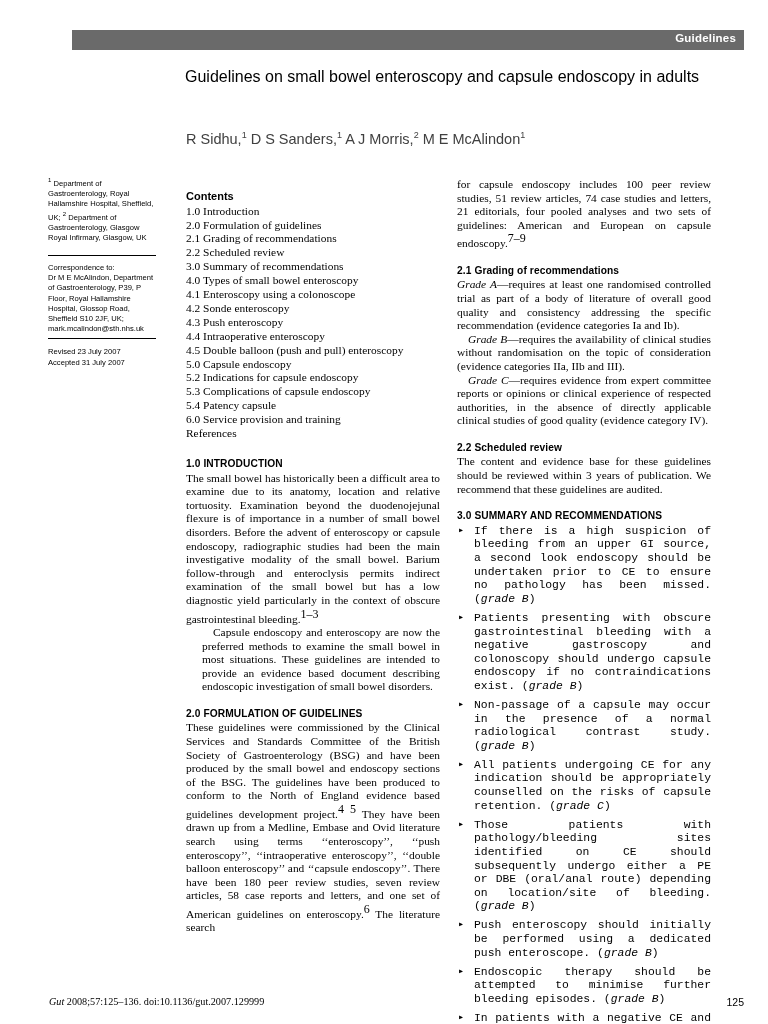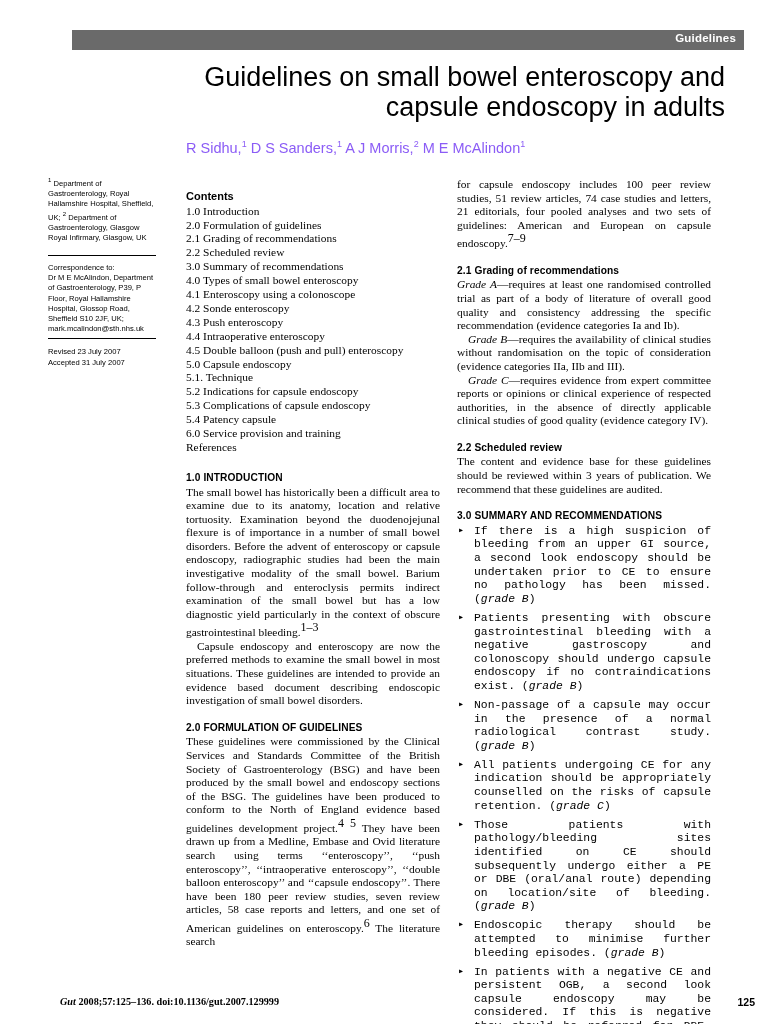--- a/index.html
+++ b/index.html
@@ -42,34 +42,33 @@
     letter-spacing: 0.2px;
   }
 
   
   .title {
     position: absolute;
     left: 185px;
     top: 62px;
     width: 540px;
     font-family: "Liberation Sans", sans-serif;
-    font-size: 27px;
+    font-size: 16px;
     line-height: 30px;
     font-weight: normal;
     color: #000;
-    text-align: right;
   }
   .authors {
     position: absolute;
     left: 186px;
-    top: 139px;
+    top: 130px;
     width: 540px;
     font-family: "Liberation Sans", sans-serif;
     font-size: 14.5px;
-    color: #8b5cf6;
+    color: #404040;
   }
   .authors sup { font-size: 9px; vertical-align: super; }
 
   
   .affil {
     position: absolute;
     left: 48px;
     top: 175px;
     width: 110px;
     font-family: "Liberation Sans", sans-serif;
@@ -139,21 +138,21 @@
     font-size: 10.2px;
     margin: 13px 0 1px 0;
     letter-spacing: 0.1px;
   }
   h2.sec.first { margin-top: 16px; }
 
   p.body {
     margin: 0;
     text-indent: 0;
   }
-  p.body + p.body { text-indent: 11px; }
+  p.body + p.body { text-indent: 11px; margin-left: 16px; }
 
   p.grade { margin: 0; text-indent: 0; }
   p.grade + p.grade { text-indent: 11px; }
   .it { font-style: italic; }
 
   sup.ref { font-size: 12px; vertical-align: super; }
 
   
   ul.recs {
     list-style: none;
@@ -174,26 +173,25 @@
     position: absolute;
     left: 1px;
     top: -1px;
     font-size: 10px;
     color: #000;
   }
 
   
   .footer {
     position: absolute;
-    left: 60px;
+    left: 49px;
     bottom: 17px;
     width: 700px;
     font-family: "Liberation Serif", serif;
     font-size: 10.2px;
-    font-weight: bold;
   }
   .footer .jr { font-style: italic; }
   .footer .pageno {
     position: absolute;
     right: 5px;
     top: 0;
     font-family: "Liberation Sans", sans-serif;
     font-size: 10.5px;
   }
 </style>
@@ -229,21 +227,20 @@
         <li>2.1 Grading of recommendations</li>
         <li>2.2 Scheduled review</li>
         <li>3.0 Summary of recommendations</li>
         <li>4.0 Types of small bowel enteroscopy</li>
         <li>4.1 Enteroscopy using a colonoscope</li>
         <li>4.2 Sonde enteroscopy</li>
         <li>4.3 Push enteroscopy</li>
         <li>4.4 Intraoperative enteroscopy</li>
         <li>4.5 Double balloon (push and pull) enteroscopy</li>
         <li>5.0 Capsule endoscopy</li>
-        <li>5.1. Technique</li>
         <li>5.2 Indications for capsule endoscopy</li>
         <li>5.3 Complications of capsule endoscopy</li>
         <li>5.4 Patency capsule</li>
         <li>6.0 Service provision and training</li>
         <li>References</li>
       </ul>
 
     <h2 class="sec first">1.0 INTRODUCTION</h2>
     <p class="body">The small bowel has historically been a difficult area to examine due to its anatomy, location and relative tortuosity. Examination beyond the duodenojejunal flexure is of importance in a number of small bowel disorders. Before the advent of enteroscopy or capsule endoscopy, radiographic studies had been the main investigative modality of the small bowel. Barium follow-through and enteroclysis permits indirect examination of the small bowel but has a low diagnostic yield particularly in the context of obscure gastrointestinal bleeding.<sup class="ref">1–3</sup></p>
     <p class="body">Capsule endoscopy and enteroscopy are now the preferred methods to examine the small bowel in most situations. These guidelines are intended to provide an evidence based document describing endoscopic investigation of small bowel disorders.</p>
@@ -263,20 +260,21 @@
     <h2 class="sec">2.2 Scheduled review</h2>
     <p class="body">The content and evidence base for these guidelines should be reviewed within 3 years of publication. We recommend that these guidelines are audited.</p>
 
     <h2 class="sec">3.0 SUMMARY AND RECOMMENDATIONS</h2>
     <ul class="recs">
         <li>If there is a high suspicion of bleeding from an upper GI source, a second look endoscopy should be undertaken prior to CE to ensure no pathology has been missed. (<span class="it">grade B</span>)</li>
         <li>Patients presenting with obscure gastrointestinal bleeding with a negative gastroscopy and colonoscopy should undergo capsule endoscopy if no contraindications exist. (<span class="it">grade B</span>)</li>
         <li>Non-passage of a capsule may occur in the presence of a normal radiological contrast study. (<span class="it">grade B</span>)</li>
         <li>All patients undergoing CE for any indication should be appropriately counselled on the risks of capsule retention. (<span class="it">grade C</span>)</li>
         <li>Those patients with pathology/bleeding sites identified on CE should subsequently undergo either a PE or DBE (oral/anal route) depending on location/site of bleeding. (<span class="it">grade B</span>)</li>
+        <li>Push enteroscopy should initially be performed using a dedicated push enteroscope. (<span class="it">grade B</span>)</li>
         <li>Endoscopic therapy should be attempted to minimise further bleeding episodes. (<span class="it">grade B</span>)</li>
         <li>In patients with a negative CE and persistent OGB, a second look capsule endoscopy may be considered. If this is negative they should be referred for DBE. (<span class="it">grade C</span>)</li>
         <li>Intraoperative endoscopy should be reserved for patients with persistent significant GI</li>
       </ul>
   </div>
 
   <div class="footer">
     <span class="jr">Gut</span>
     <span>2008;57:125–136. doi:10.1136/gut.2007.129999</span>
     <span class="pageno">125</span>

